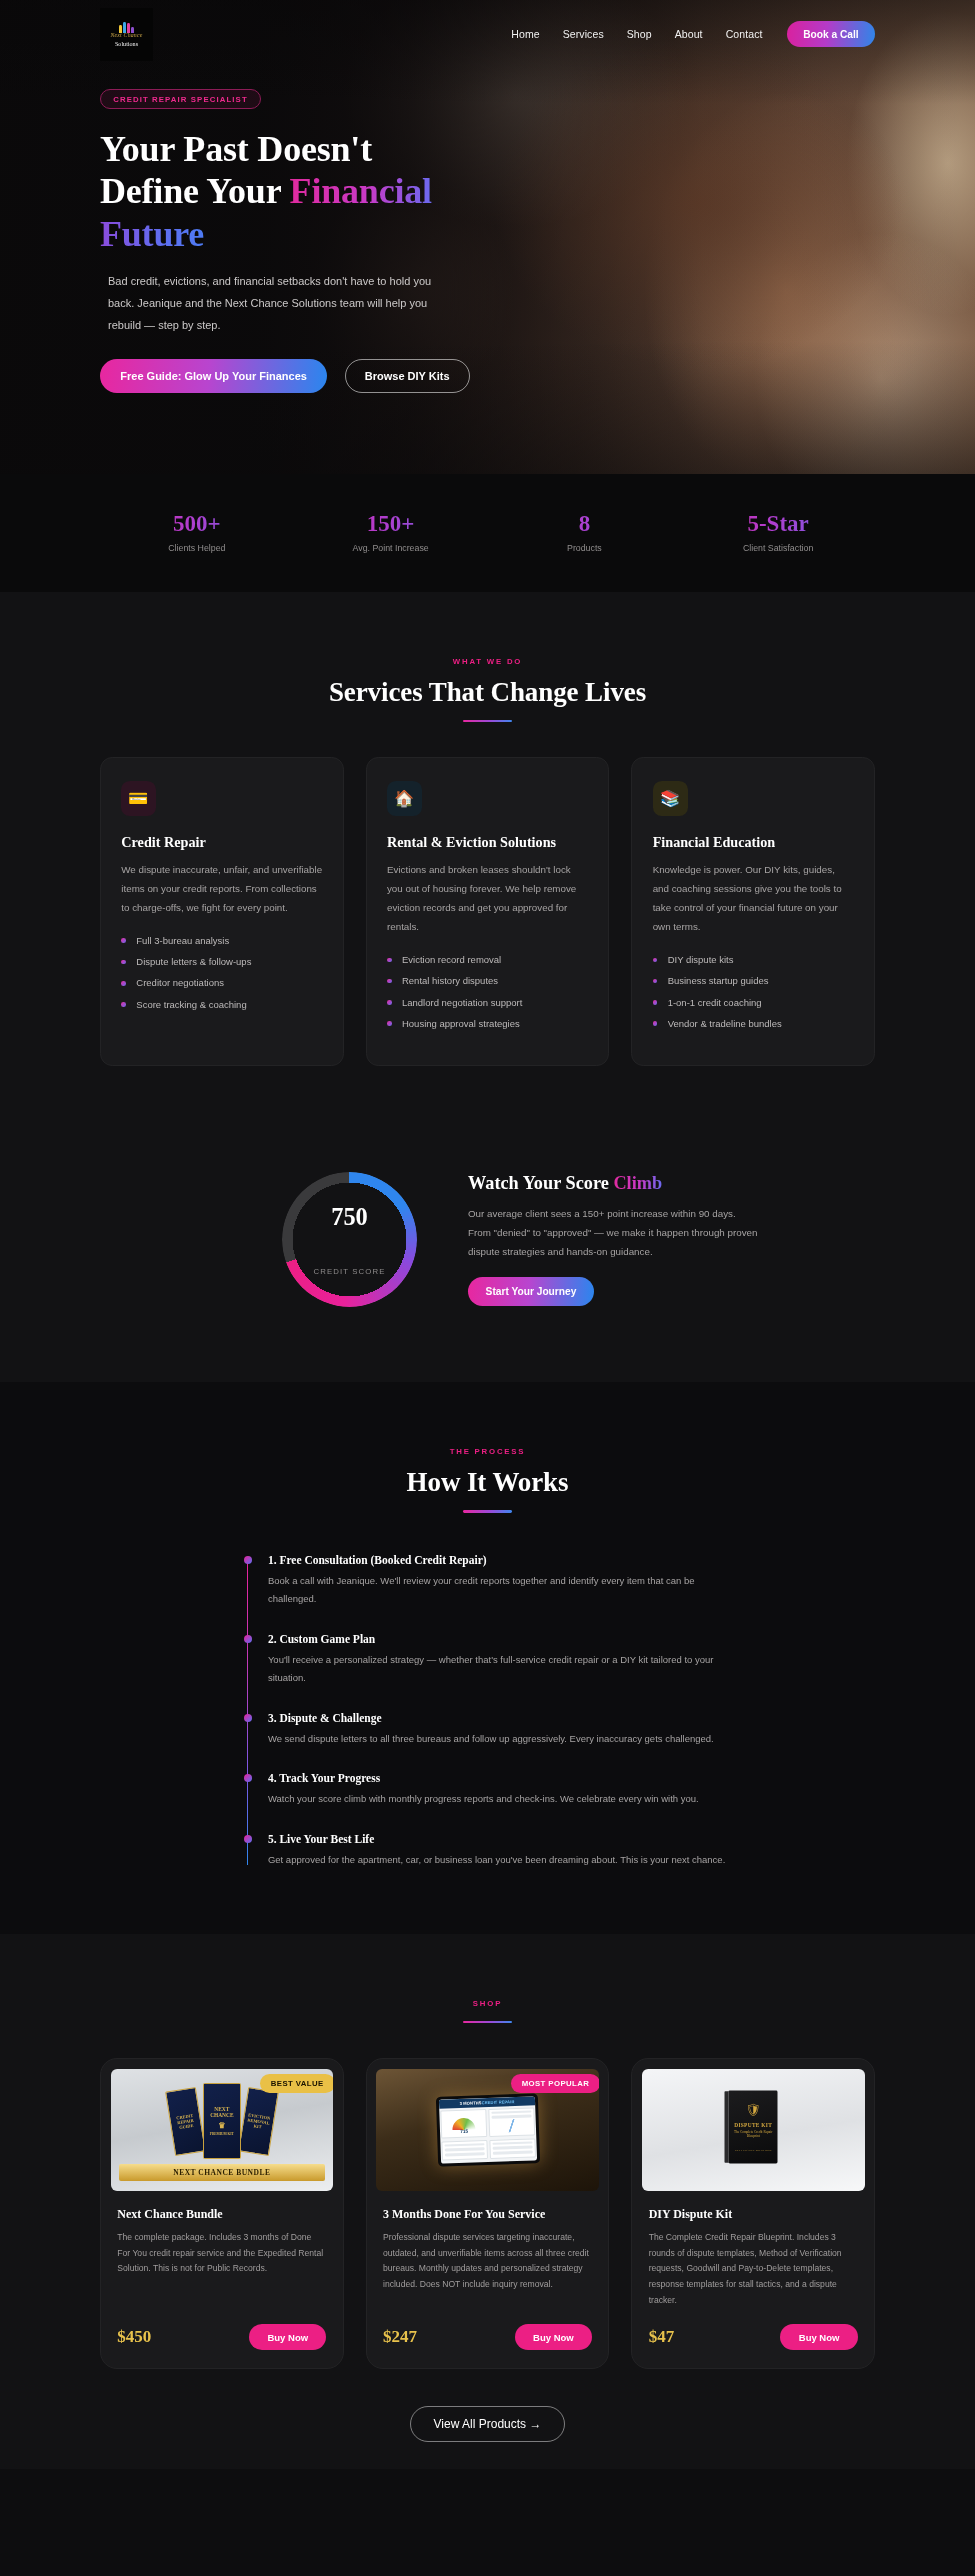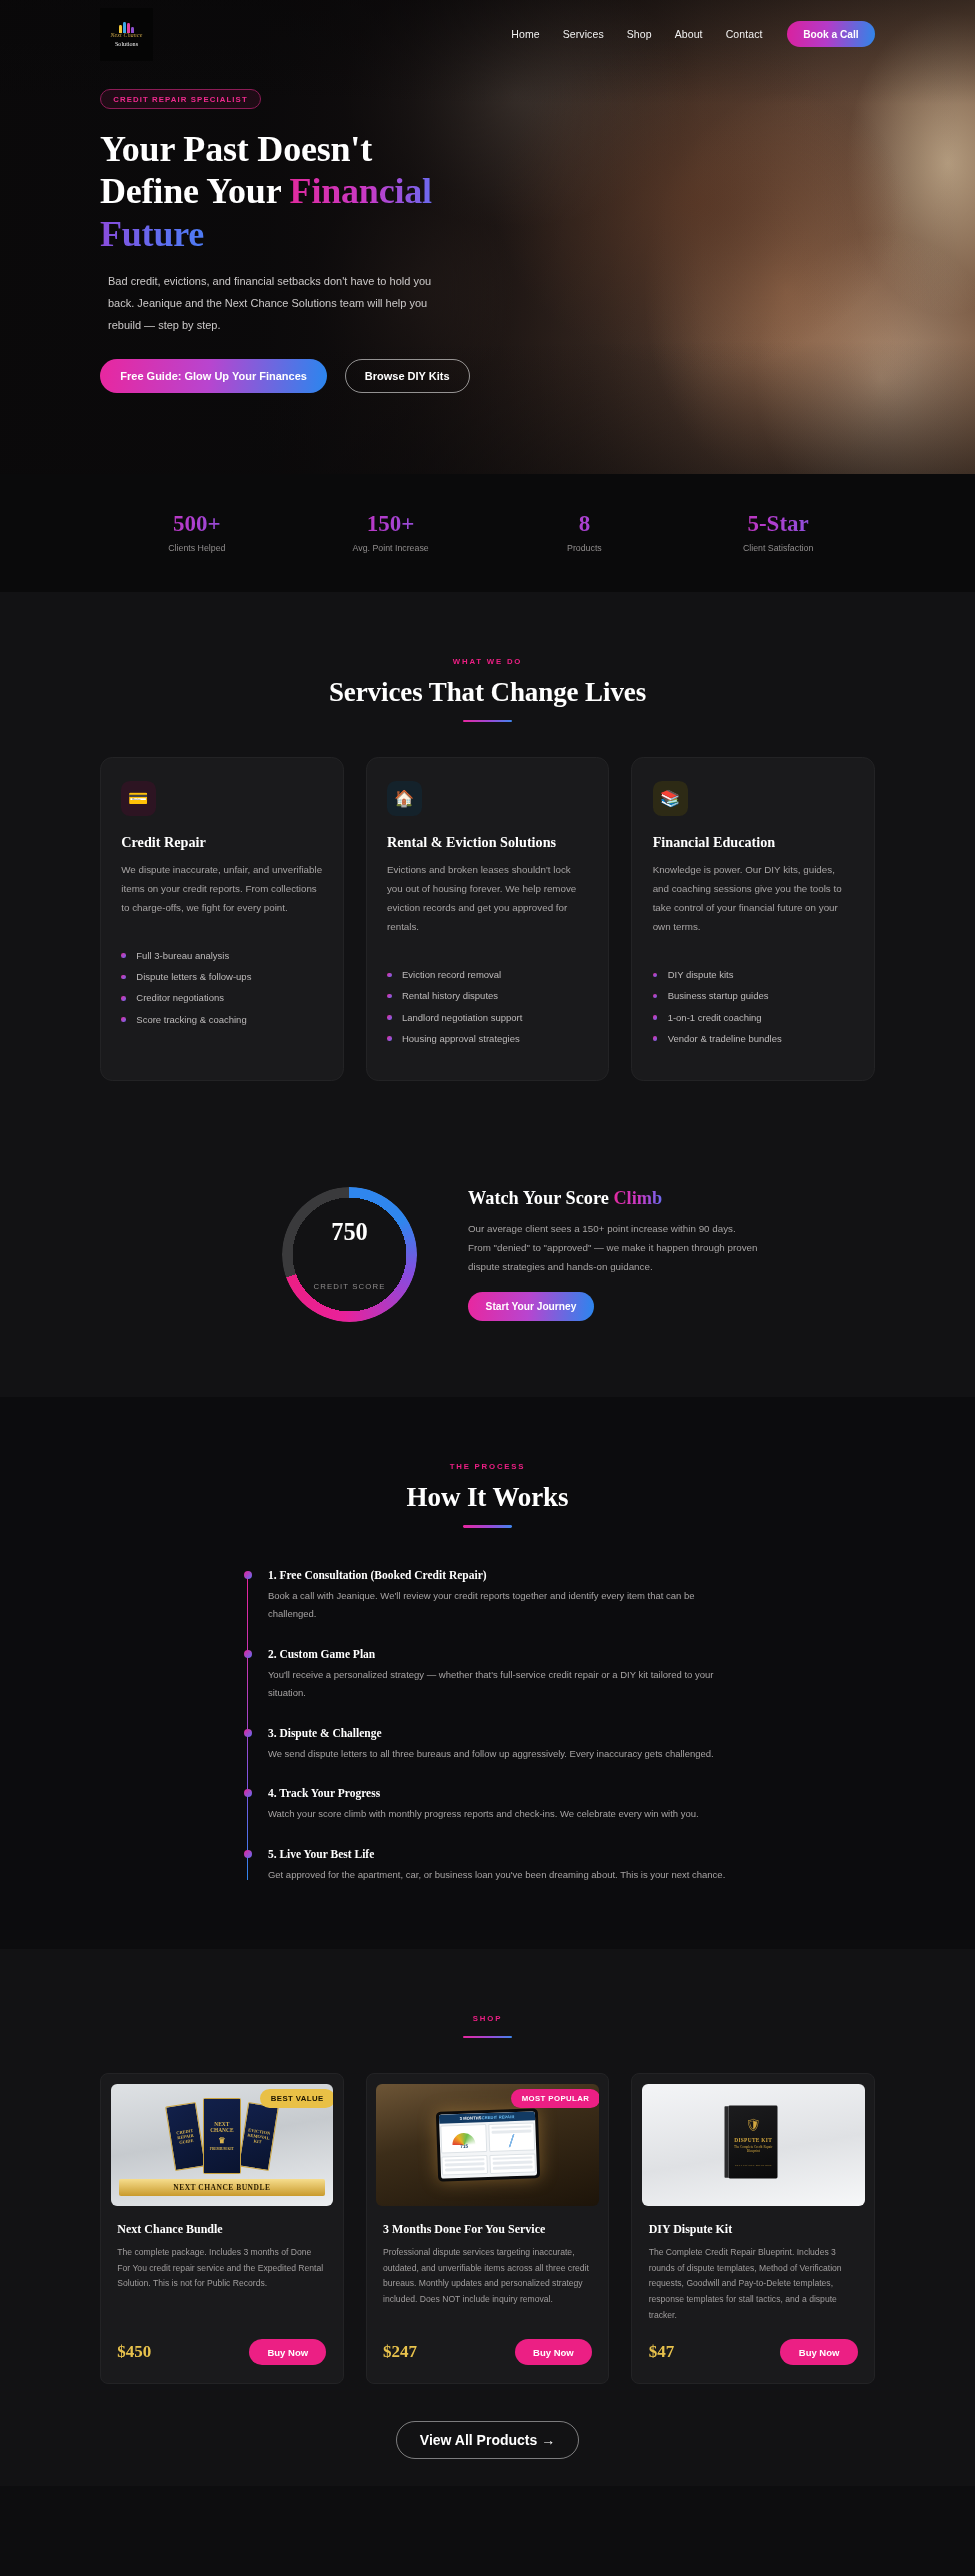--- a/index.html
+++ b/index.html
@@ -68,21 +68,21 @@
   h2.sec-title{margin-top:11px;text-align:center;font-family:"Liberation Serif", serif;font-size:27px;font-weight:700;letter-spacing:-0.1px;}
   .underline{width:49px;height:2.7px;border-radius:1.4px;margin:12.2px auto 0;
     background:linear-gradient(90deg,#e8279f 0%,#9b4ad8 55%,#3f86ee 100%);}
 
   .cards{margin-top:35px;display:flex;gap:22px;}
   .card{flex:1;background:#1a1a1c;border:0.7px solid #232325;border-radius:12.2px;padding:23px 20.3px 26px;}
   .ico{width:35px;height:35px;border-radius:8.8px;display:flex;align-items:center;justify-content:center;font-size:16.3px;}
   .ico-a{background:#2d1422;}.ico-b{background:#14222b;}.ico-c{background:#2d2a15;}
   .card h3{margin-top:17.6px;font-family:"Liberation Serif", serif;font-size:14.2px;font-weight:700;}
   .card p{margin-top:8.8px;font-size:9.8px;line-height:1.95;color:#a6a3a3;}
-  .card ul{margin-top:33px;list-style:none;}
+  .card ul{margin-top:18px;list-style:none;}
   .card li{position:relative;padding-left:15px;font-size:9.5px;color:#bdbaba;margin-bottom:10.2px;}
   .card li:before{content:"";position:absolute;left:0;top:3.4px;width:4.7px;height:4.7px;border-radius:50%;
     background:linear-gradient(135deg,#e6289e,#6a6cf0);}
 
   
   .score-wrap{display:flex;align-items:center;gap:51px;padding:0 0 0 182px;}
   .ring{position:relative;width:135px;height:135px;flex:none;}
   .ring-bg{position:absolute;inset:0;border-radius:50%;
     background:conic-gradient(from 0deg,#3a3a3c 0deg 360deg);
     -webkit-mask:radial-gradient(circle, transparent 0 57px, #000 57px);mask:radial-gradient(circle, transparent 0 57px, #000 57px);}
@@ -103,21 +103,21 @@
     background:linear-gradient(180deg,#e9219a 0%,#c03ab8 35%,#7a57e4 70%,#2f86ee 100%);}
   .step{position:relative;margin-bottom:24.4px;}
   .step:last-child{margin-bottom:0;}
   .dot{position:absolute;left:-24.4px;top:2px;width:8.1px;height:8.1px;border-radius:50%;
     background:linear-gradient(135deg,#e9219a,#5d6ff2);}
   .step h4{font-family:"Liberation Serif", serif;font-size:11.5px;font-weight:700;}
   .step p{margin-top:6.1px;font-size:9.5px;line-height:1.92;color:#a6a3a3;}
 
   
   .prods{margin-top:35px;display:flex;gap:22px;}
-  .prod{flex:1;background:#1a1a1c;border:0.7px solid #232325;border-radius:8px;overflow:hidden;display:flex;flex-direction:column;}
+  .prod{flex:1;background:#1a1a1c;border:0.7px solid #232325;border-radius:17px;overflow:hidden;display:flex;flex-direction:column;}
   .prod-img{position:relative;height:122px;margin:9.5px 9.5px 0;border-radius:6.1px;overflow:hidden;}
   .badge{position:absolute;top:5.4px;right:-1.4px;padding:4.7px 11px;border-radius:677px;font-size:7.8px;font-weight:700;letter-spacing:0.4px;z-index:3;}
   .badge-gold{background:#e9c046;color:#1b1400;}
   .badge-pink{background:#ec1f84;color:#fff;}
 
   .img-bundle{background:linear-gradient(170deg,#dfe2e5 0%,#c6cace 45%,#eceef0 100%);}
   .books{position:absolute;inset:0;display:flex;align-items:center;justify-content:center;gap:2px;padding-bottom:17.6px;}
   .bk{background:linear-gradient(150deg,#12204a,#0a1430);border:1.4px solid #c9a23e;border-radius:1.4px;
       display:flex;flex-direction:column;align-items:center;justify-content:center;color:#d9b450;
       font-family:"Liberation Serif", serif;font-weight:700;text-align:center;line-height:1.15;}
@@ -154,21 +154,21 @@
 
   .prod-body{padding:16.3px 16.3px 17.6px;display:flex;flex-direction:column;flex:1;}
   .prod-body h3{font-family:"Liberation Serif", serif;font-size:12px;font-weight:700;}
   .prod-body p{margin-top:7.5px;font-size:8.6px;line-height:1.85;color:#a09d9d;flex:1;}
   .prod-foot{margin-top:15px;display:flex;align-items:center;justify-content:space-between;}
   .price{font-family:"Liberation Serif", serif;font-size:17px;font-weight:700;color:#e8c24c;}
   .buy{padding:7.5px 18.3px;border-radius:677px;background:#ec1f84;color:#fff;font-size:9.5px;font-weight:700;border:none;cursor:pointer;}
 
   .view-all-wrap{margin-top:37px;text-align:center;}
   .view-all{padding:10.2px 23px;border-radius:677px;border:1px solid rgba(255,255,255,.45);background:transparent;
-    color:#fff;font-size:14px;font-weight:700;cursor:pointer;}
+    color:#fff;font-size:12px;font-weight:400;cursor:pointer;}
 </style>
 </head>
 <body>
 
 <section class="hero">
   <div class="hero-photo"></div>
   <div class="hero-scrim"></div>
   <div class="hero-scrim2"></div>
 
   <nav class="nav">

